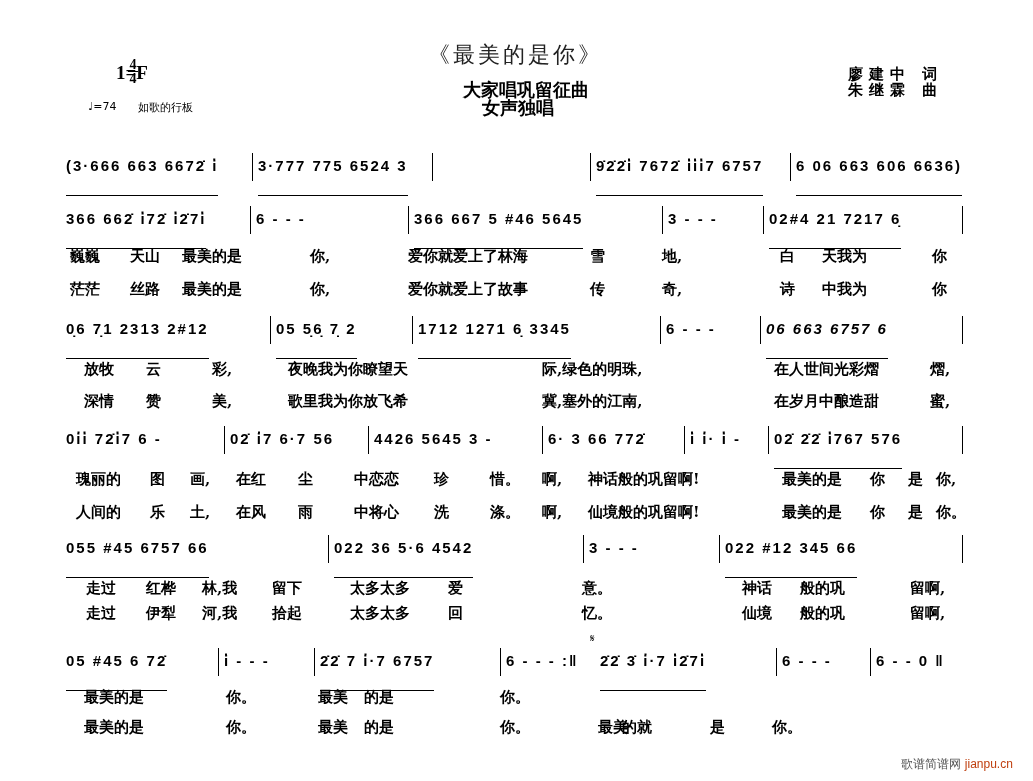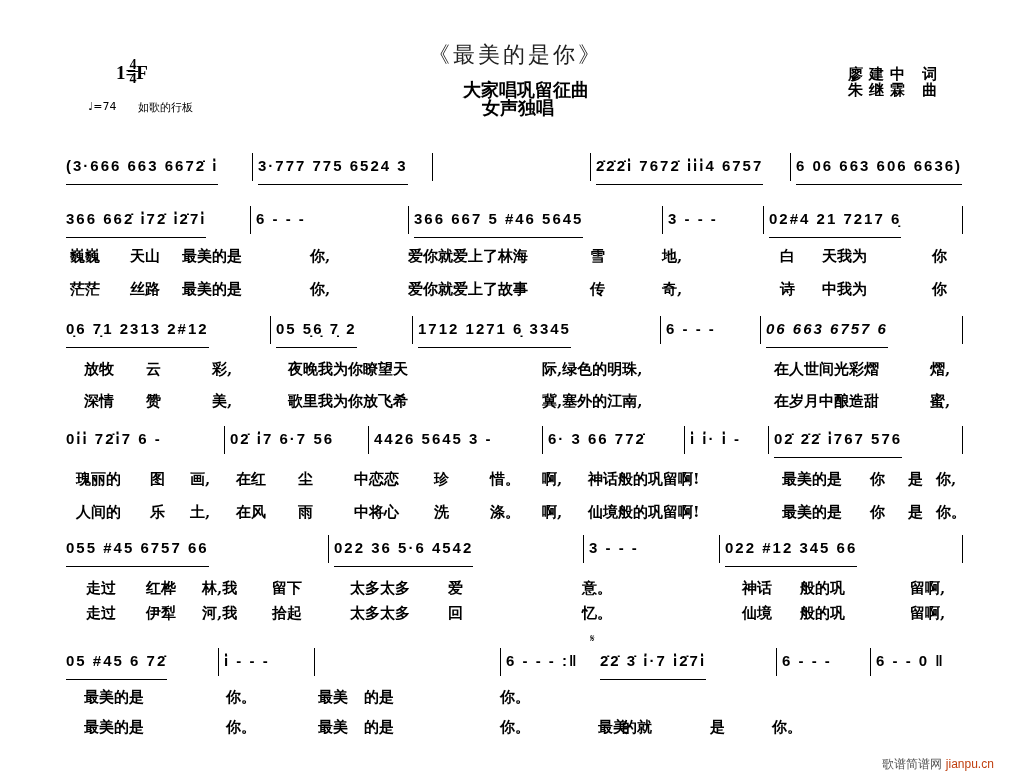--- a/index.html
+++ b/index.html
@@ -7,25 +7,25 @@
   .abs { position: absolute; white-space: nowrap; }
   .title { font-family: "DejaVu Serif", serif; font-size: 22px; letter-spacing: 3px; color: #222; }
   .key { font-family: "Liberation Serif", serif; font-size: 19px; font-weight: bold; margin-left: 40px; }
   .timesig { display: inline-flex; flex-direction: column; align-items: center; font-family: "Liberation Serif", serif; font-weight: bold; font-size: 14px; line-height: 13px; }
   .timesig .bar { border-top: 1.5px solid #000; width: 10px; margin: 0; }
   .tempo { font-size: 11px; }
   .sub { font-size: 18px; font-weight: bold; }
   .credit { font-size: 15px; font-weight: bold; letter-spacing: 6px; line-height: 16px; }
   .staff { position: absolute; left: 62px; width: 910px; height: 30px; }
   .measure { position: absolute; top: 0; height: 30px; font-family: "Liberation Sans", sans-serif; font-weight: bold; font-size: 15px; letter-spacing: 2px; line-height: 22px; padding-left: 4px; box-sizing: border-box; }
-  .notes { display: inline-block; border-bottom: 1.5px solid #000; padding-bottom: 7px; }
+  .notes { display: inline-block; border-bottom: 1.5px solid #000; padding-bottom: 18px; }
   .barline { position: absolute; top: -2px; width: 1px; height: 28px; background: #000; }
   .lyric { position: absolute; left: 70px; width: 900px; font-family: "DejaVu Serif", serif; font-weight: bold; font-size: 15px; }
   .lyric span { position: absolute; top: 0; white-space: nowrap; }
-  .watermark { font-size: 12px; color: #555; }
+  .watermark { font-size: 12px; color: #555; margin-left: 19px; }
   .watermark .brand { color: #c04010; font-family: "Liberation Sans", sans-serif; }
   .segno { font-size: 11px; }
 </style>
 </head>
 <body>
 
 <div class="abs key" style="left:76px;top:62px;">1=F</div>
 <div class="abs timesig" style="left:128px;top:58px;">
   <span>4</span>
   <span class="bar"></span>
@@ -38,21 +38,21 @@
 <div class="abs sub" style="left:482px;top:96px;">女声独唱</div>
 <div class="abs credit" style="left:848px;top:66px;">廖建中 词</div>
 <div class="abs credit" style="left:848px;top:82px;">朱继霖 曲</div>
 
 <div class="staff" style="top:155px;">
   <div class="measure" style="left:0;width:190px;"><span class="notes">(3·666 663 6672̇ i̇</span></div>
   <div class="barline" style="left:190px;"></div>
   <div class="measure" style="left:192px;width:176px;"><span class="notes">3·777 775 6524 3</span></div>
   <div class="barline" style="left:370px;"></div>
   <div class="barline" style="left:528px;"></div>
-  <div class="measure" style="left:530px;width:200px;"><span class="notes">2̇2̇2̇i̇ 7672̇ i̇i̇i̇4 6757</span></div>
+  <div class="measure" style="left:530px;width:200px;"><span class="notes">9̇2̇2̇i̇ 7672̇ i̇i̇i̇7 6757</span></div>
   <div class="barline" style="left:728px;"></div>
   <div class="measure" style="left:730px;width:180px;"><span class="notes">6 06 663 606 6636)</span></div>
 </div>
 
 <div class="staff" style="top:208px;">
   <div class="measure" style="left:0;width:186px;"><span class="notes">366 662̇ i̇72̇ i̇2̇7i̇</span></div>
   <div class="barline" style="left:188px;"></div>
   <div class="measure" style="left:190px;width:150px;"><span>6 - - -</span></div>
   <div class="barline" style="left:346px;"></div>
   <div class="measure" style="left:348px;width:250px;"><span class="notes">366 667 5 #46 5645</span></div>
@@ -199,20 +199,21 @@
   <span style="left:730px">般的巩</span>
   <span style="left:840px">留啊,</span>
 </div>
 
 <div class="abs segno" style="left:590px;top:632px;">𝄋</div>
 <div class="staff" style="top:650px;">
   <div class="measure" style="left:0;width:150px;"><span class="notes">05 #45 6 72̇</span></div>
   <div class="barline" style="left:156px;"></div>
   <div class="measure" style="left:158px;width:92px;"><span>i̇ - - -</span></div>
   <div class="barline" style="left:252px;"></div>
+  <div class="measure" style="left:254px;width:180px;"><span class="notes">2̇2̇ 7 i̇·7 6757</span></div>
   <div class="barline" style="left:438px;"></div>
   <div class="measure" style="left:440px;width:92px;"><span>6 - - - :‖</span></div>
   <div class="measure" style="left:534px;width:176px;"><span class="notes">2̇2̇ 3̇ i̇·7 i̇2̇7i̇</span></div>
   <div class="barline" style="left:714px;"></div>
   <div class="measure" style="left:716px;width:92px;"><span>6 - - -</span></div>
   <div class="barline" style="left:808px;"></div>
   <div class="measure" style="left:810px;width:94px;"><span>6 - - 0 ‖</span></div>
 </div>
 <div class="lyric" style="top:688px;">
   <span style="left:14px">最美的是</span>

